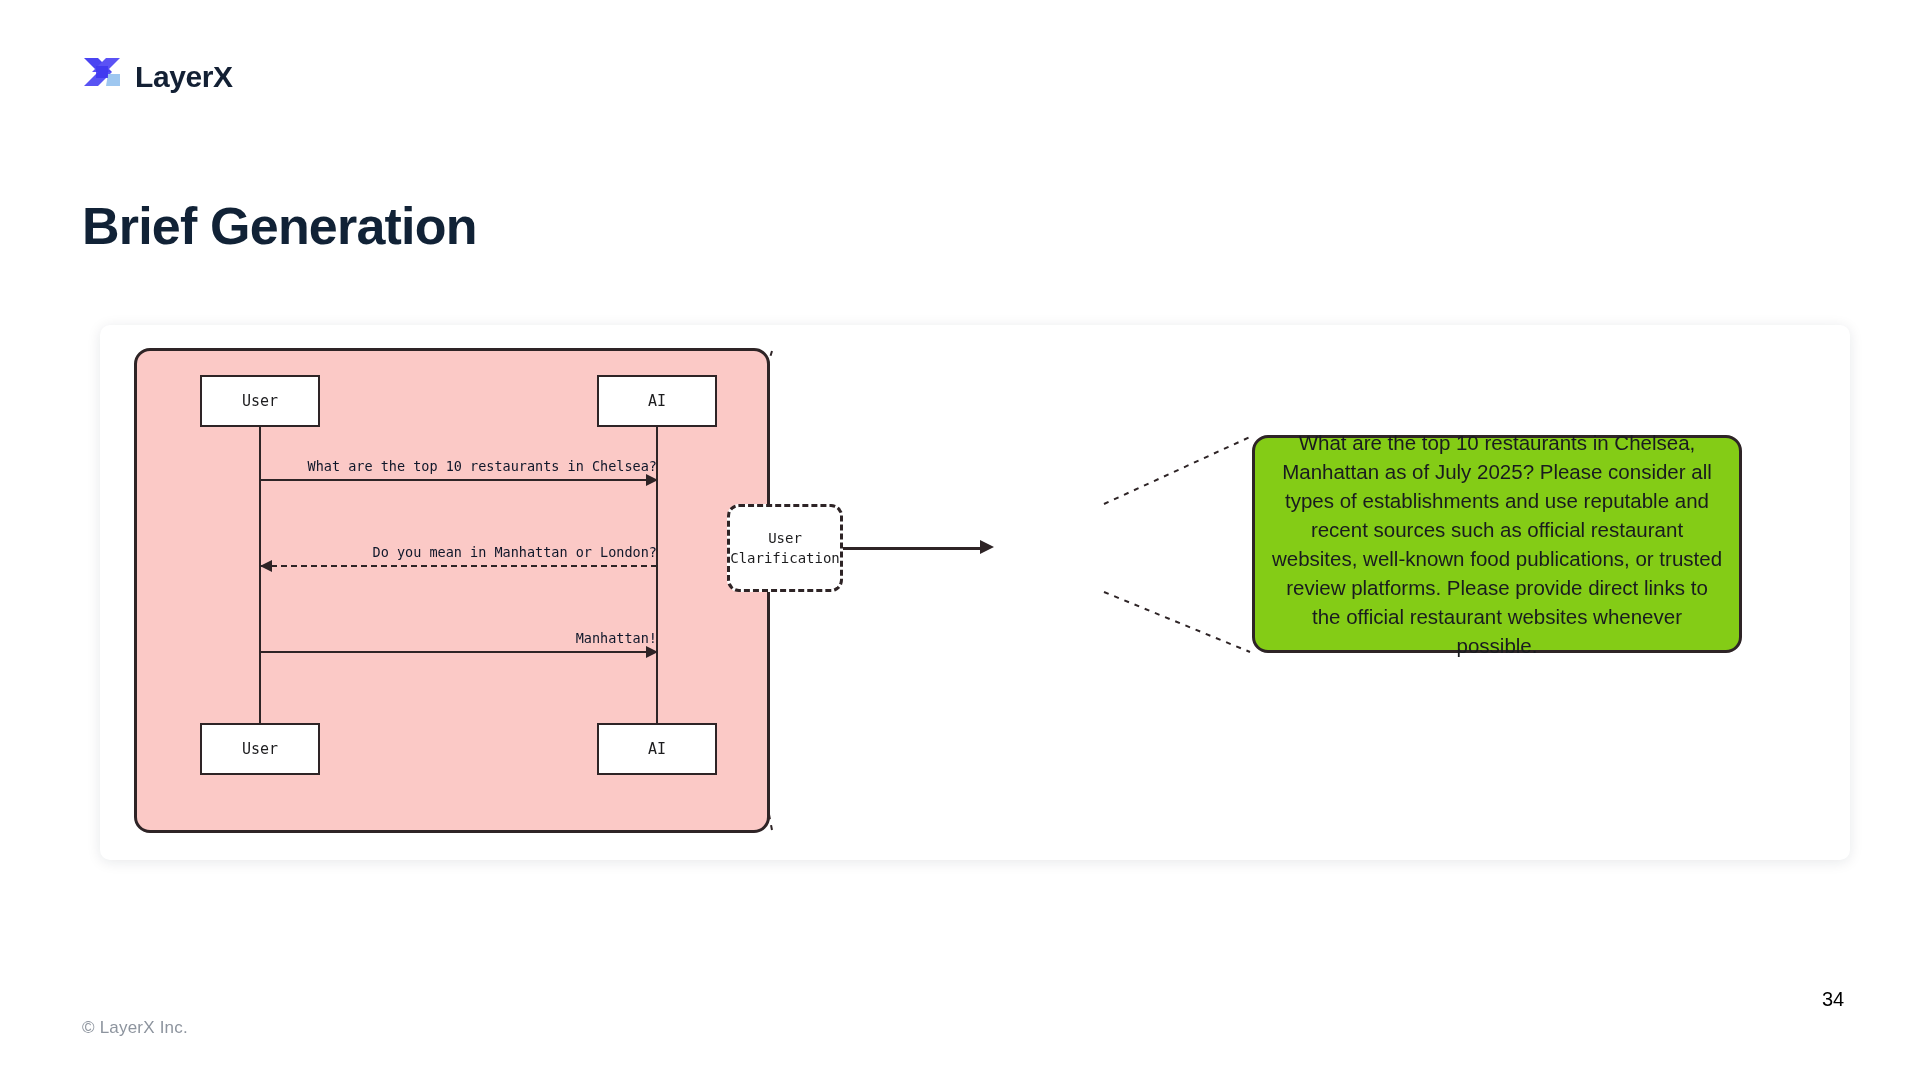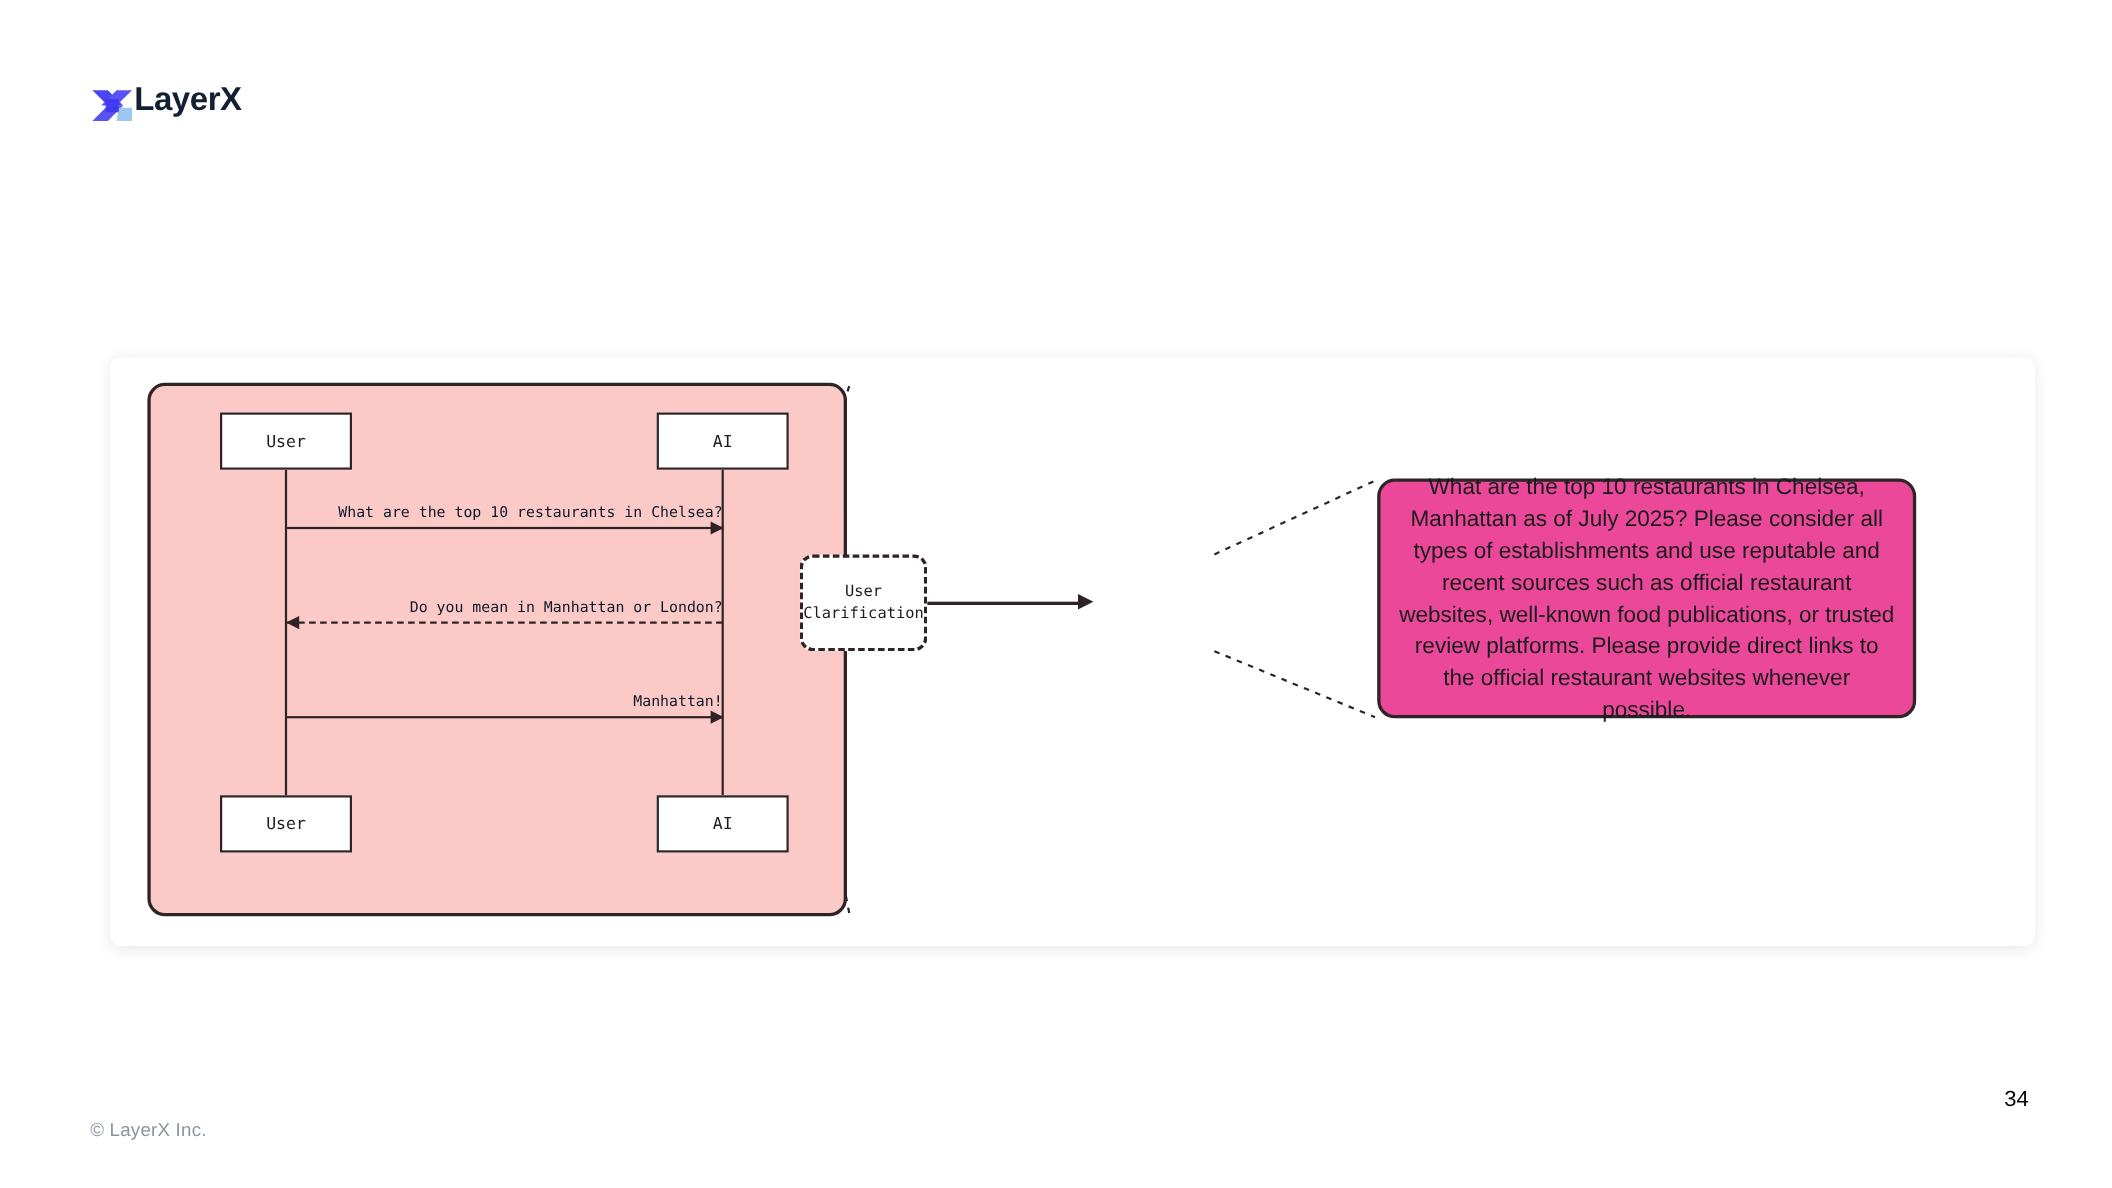--- a/index.html
+++ b/index.html
@@ -16,23 +16,24 @@
     position: relative;
     width: 1920px;
     height: 1080px;
     background: #ffffff;
   }
 
   
   .logo-block {
     position: absolute;
     left: 82px;
-    top: 76px;
+    top: 52px;
     display: flex;
-    align-items: flex-start;
+    align-items: flex-end;
+    gap: 13px;
   }
   .logo-mark {
     width: 40px;
     height: 40px;
     display: block;
   }
   .logo-text {
     font-size: 30px;
     font-weight: 700;
     letter-spacing: -0.4px;
@@ -211,21 +212,21 @@
     z-index: 2;
   }
 
   
   .output-bubble {
     position: absolute;
     left: 1152px;
     top: 110px;
     width: 490px;
     height: 218px;
-    background: #ec4899;
+    background: #84cc16;
     border: 3px solid #2e2426;
     border-radius: 16px;
     display: flex;
     align-items: center;
     justify-content: center;
     padding: 12px 16px;
     z-index: 3;
   }
   .output-text {
     font-family: "Liberation Sans", sans-serif;
@@ -270,20 +271,21 @@
     <svg class="logo-mark" viewBox="0 0 40 40">
       <polygon points="2,6 16,6 30,20 16,20" fill="#4a44f2"></polygon>
       <polygon points="24,6 38,6 24,20 10,20" fill="#5b52f5"></polygon>
       <polygon points="2,34 16,20 30,20 16,34" fill="#4a44f2" opacity="0.92"></polygon>
       <polygon points="24,34 38,34 38,22 26,22" fill="#9ec7f0"></polygon>
       <polygon points="14,14 26,14 26,26 14,26" fill="#3d36ee" opacity="0.85"></polygon>
     </svg>
     <span class="logo-text">LayerX</span>
   </div>
 
+  <h1 class="page-title">Brief Generation</h1>
 
   <div class="figure-card">
     <div class="figure-canvas">
 
       <svg class="connectors" viewBox="0 0 1750 535">
 
         <line x1="672" y1="26" x2="626" y2="179" stroke="#2e2426" stroke-width="2" stroke-dasharray="5,6"></line>
         <line x1="672" y1="505" x2="626" y2="267" stroke="#2e2426" stroke-width="2" stroke-dasharray="5,6"></line>
 
         <line x1="1004" y1="179" x2="1150" y2="112" stroke="#2e2426" stroke-width="2" stroke-dasharray="5,6"></line>

